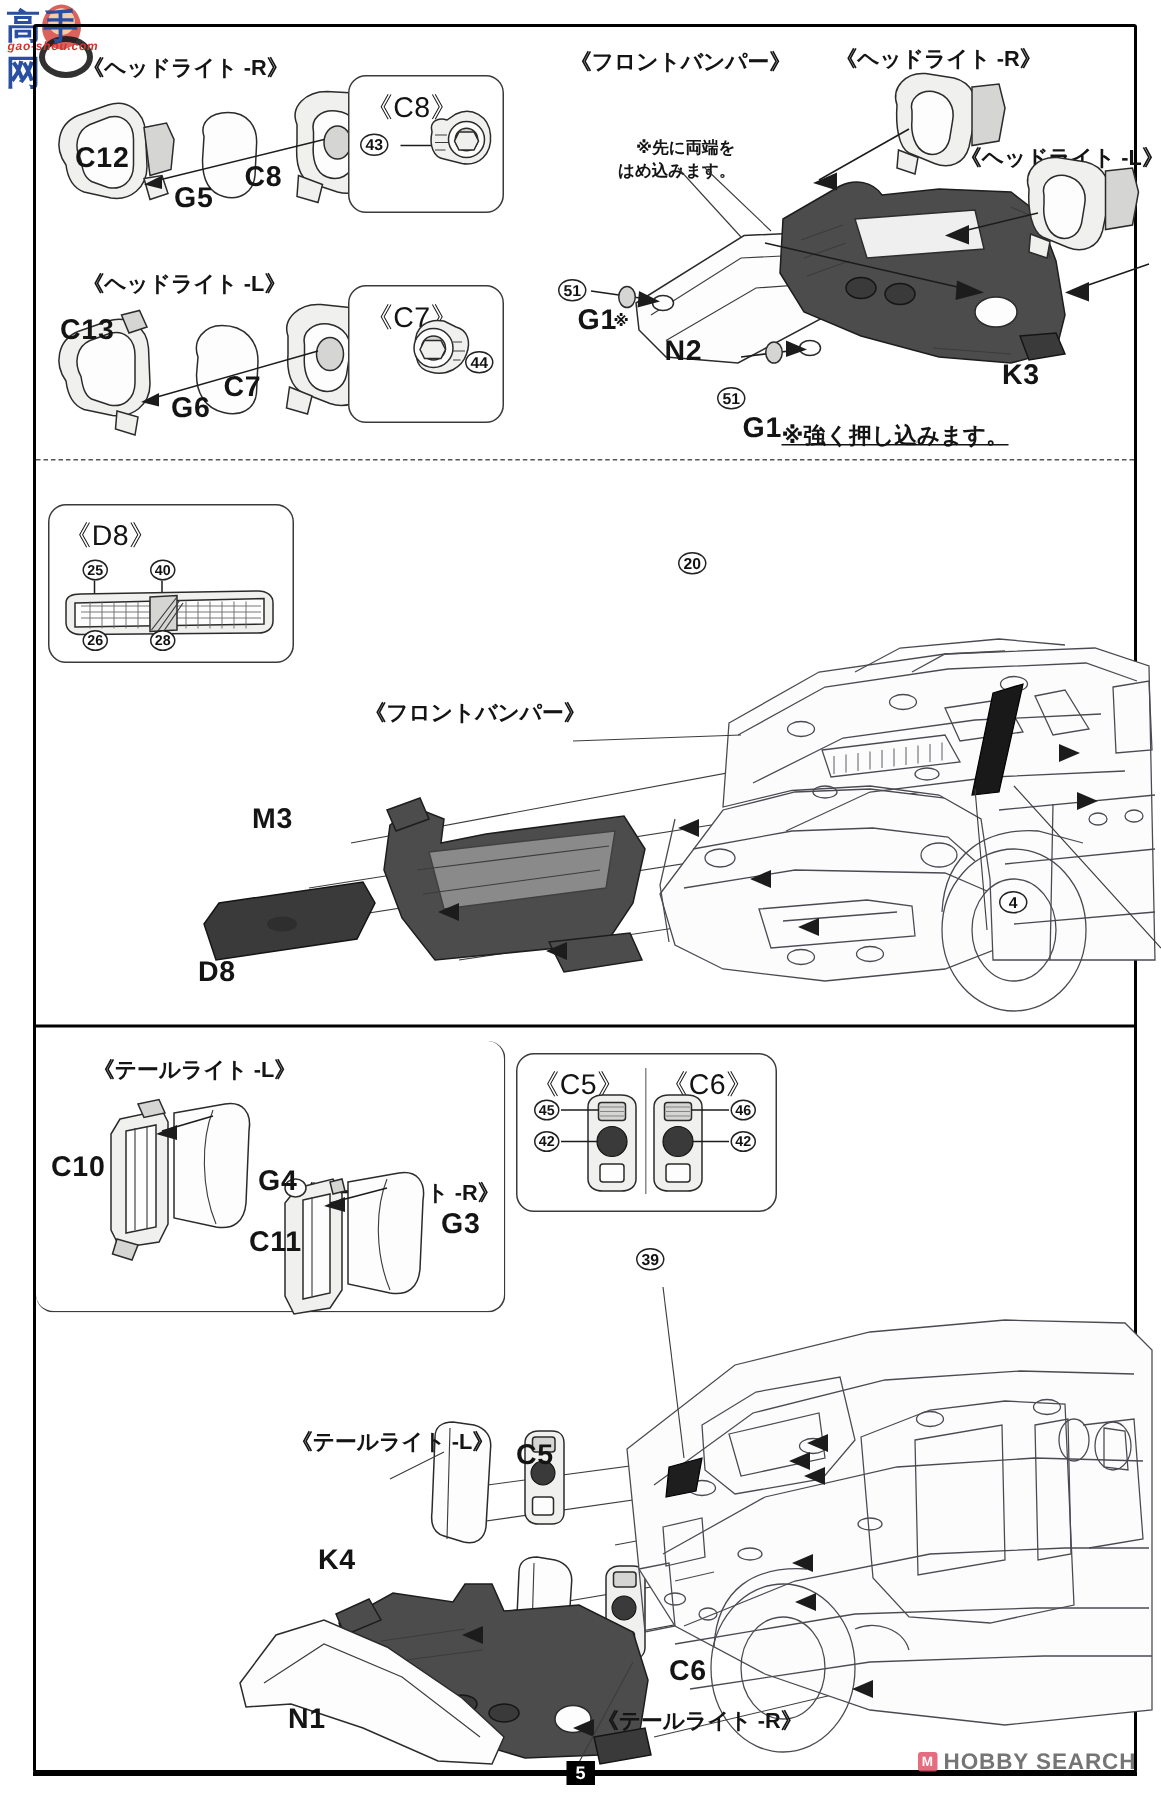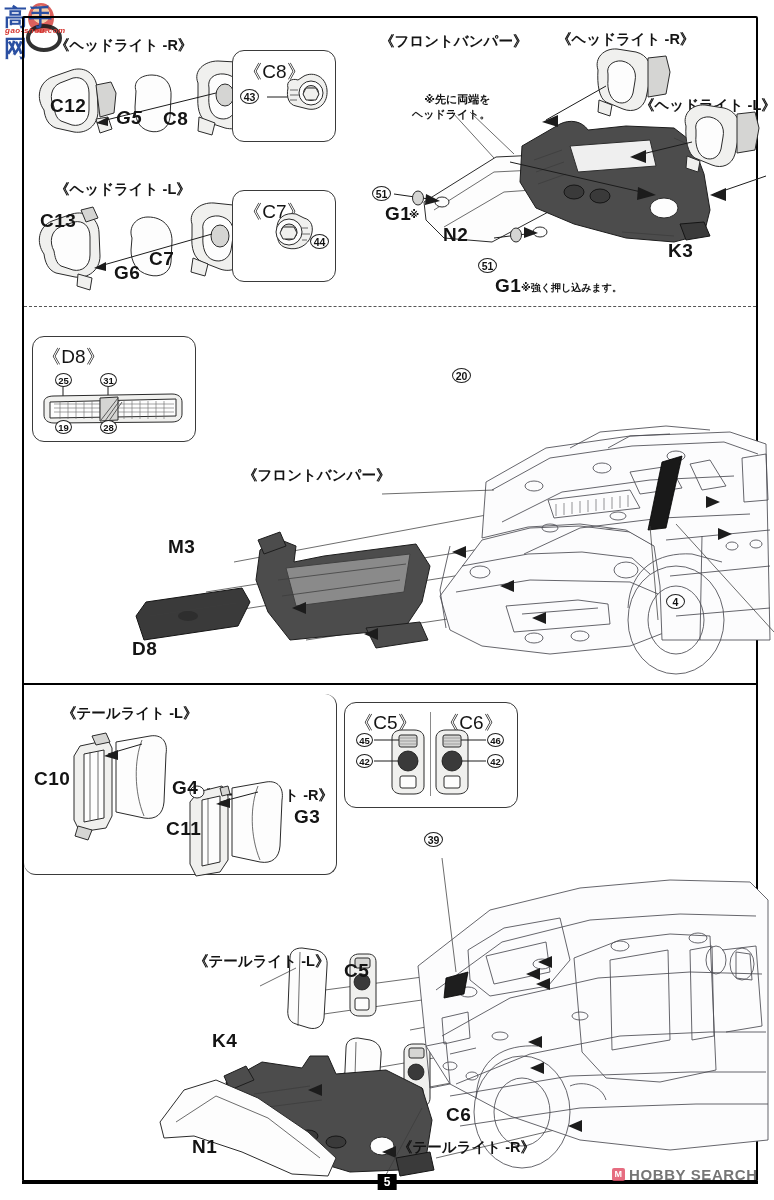--- a/index.html
+++ b/index.html
@@ -32,21 +32,21 @@
   .inset-title{
     position:absolute;font-size:19px;font-weight:400;letter-spacing:.2px;
     white-space:nowrap;
   }
   
   .lbl{position:absolute;white-space:nowrap;font-weight:700;text-align:right;}
   .part{font-size:19px;font-weight:700;letter-spacing:.5px;}
   .jp{font-size:14.5px;font-weight:700;}
   .jp-sm{font-size:11px;font-weight:600;line-height:1.35;}
   .note{font-size:10.5px;font-weight:600;}
-  .g1note{font-size:10px;font-weight:600;}
+  .g1note{font-size:15px;font-weight:600;text-decoration:underline;}
 
   
   .circ{
     position:absolute;border:1.4px solid #222;border-radius:50%;
     display:flex;align-items:center;justify-content:center;
     font-size:10.5px;font-weight:700;background:#fff;color:#111;
     width:19px;height:15px;box-sizing:border-box;
   }
   .circ.sm{width:17px;height:14px;font-size:9.5px;}
 
@@ -140,21 +140,21 @@
       <ellipse class="pt-mid" cx="195" cy="40" rx="9" ry="11"></ellipse>
       <path class="pt-mid" d="M221 16 L240 14 L245 30 L243 52 L224 56 L222 36 Z"></path>
       <path class="pt-light" d="M169 62 L185 68 L182 80 L168 76 Z"></path>
     </g>
 
     <path class="ln-lead" d="M186 38 L72 66"></path>
     <path d="M78 62 L66 68 L78 71 Z" fill="#1c1c1c"></path>
   </svg>
 
   <div class="lbl part" style="left:50px;top:70px;margin-top:25px;">C12</div>
-  <div class="lbl part" style="left:116px;top:107px;font-style:italic;">G5</div>
+  <div class="lbl part" style="left:116px;top:122px;">G5</div>
   <div class="lbl part" style="left:163px;top:108px;">C8</div>
 
   <div class="lbl jp" style="left:55px;top:180px;">《ヘッドライト -L》</div>
 
   <svg width="240" height="130" style="left:30px;top:198px;">
     <g>
       <path class="pt-light" d="M14 56 C6 45 8 29 22 23 L42 16 C56 12 68 20 69 34 L70 58 C70 72 58 81 45 79 L26 75 C18 72 15 64 14 56 Z"></path>
       <path class="pt-white" d="M24 53 C19 44 21 33 30 29 L44 24 C53 22 60 28 60 39 L60 57 C60 68 52 74 43 72 L31 68 C26 65 25 59 24 53 Z"></path>
       <path class="pt-mid" d="M51 12 L63 9 L68 20 L56 24 Z"></path>
       <path class="pt-light" d="M48 76 L62 80 L60 92 L47 88 Z"></path>
@@ -196,21 +196,21 @@
     <circle class="pt-mid" cx="57" cy="42" r="8"></circle>
     <path class="pt-light" d="M51 37 L62 37 L65 43 L62 49 L51 49 L48 43 Z"></path>
     <path class="ln-thin" d="M70 38 L76 38 M70 44 L78 44 M70 50 L75 50"></path>
   </svg>
   <div class="circ" style="left:310px;top:234px;text-align:right;">44</div>
 
   <div class="lbl jp" style="left:380px;top:32px;">《フロントバンパー》</div>
   <div class="lbl jp" style="left:557px;top:30px;">《ヘッドライト -R》</div>
   <div class="lbl jp" style="left:640px;top:96px;">《ヘッドライト -L》</div>
   <div class="lbl jp-sm" style="left:412px;top:92px;white-space:pre;">※先に両端を
-ヘッドライト。</div>
+はめ込みます。</div>
 
   <svg width="400" height="260" style="left:374px;top:42px;">
 
     <path class="pt-white" d="M50 160 L122 115 L186 112 L192 140 L178 168 L118 200 L70 196 L52 178 Z"></path>
     <path class="ln-thin" d="M60 168 L120 130 L182 127"></path>
     <path class="ln-thin" d="M70 185 L130 150 L186 146"></path>
     <ellipse class="pt-white" cx="68" cy="160" rx="7" ry="5"></ellipse>
     <ellipse class="pt-white" cx="166" cy="190" rx="7" ry="5"></ellipse>
 
     <path class="ln-thin" d="M78 70 L120 116 M96 70 L140 112"></path>
@@ -275,22 +275,22 @@
     <g fill="none" stroke="#6a6a6a" stroke-width=".6">
       <path d="M22 68 h120 M22 72 h120 M22 76 h120"></path>
       <path d="M28 65 v18 M36 65 v18 M44 65 v18 M52 65 v18 M60 65 v18 M68 65 v18 M76 65 v18 M84 65 v18 M92 65 v18 M100 65 v18 M108 65 v18 M116 65 v18 M124 65 v18 M132 65 v18"></path>
     </g>
     <path class="pt-mid" d="M68 62 L86 61 L86 84 L68 85 Z"></path>
     <g stroke="#3a3a3a" stroke-width=".8">
         <path d="M69 84 L86 62 M73 85 L88 64 M77 85 L90 66"></path>
       </g>
   </svg>
   <div class="circ sm" style="left:55px;top:373px;">25</div>
-  <div class="circ sm" style="left:100px;top:373px;">31</div>
-  <div class="circ sm" style="left:55px;top:420px;">19</div>
+  <div class="circ sm" style="left:100px;top:373px;">40</div>
+  <div class="circ sm" style="left:55px;top:420px;">26</div>
   <div class="circ sm" style="left:100px;top:420px;">28</div>
 
   <svg width="660" height="340" style="left:110px;top:340px;">
 
     <g class="ln-thin">
       <path d="M38 284 L600 196"></path>
       <path d="M96 252 L620 170"></path>
       <path d="M124 222 L618 130"></path>
       <path d="M196 300 L560 246"></path>
     </g>

